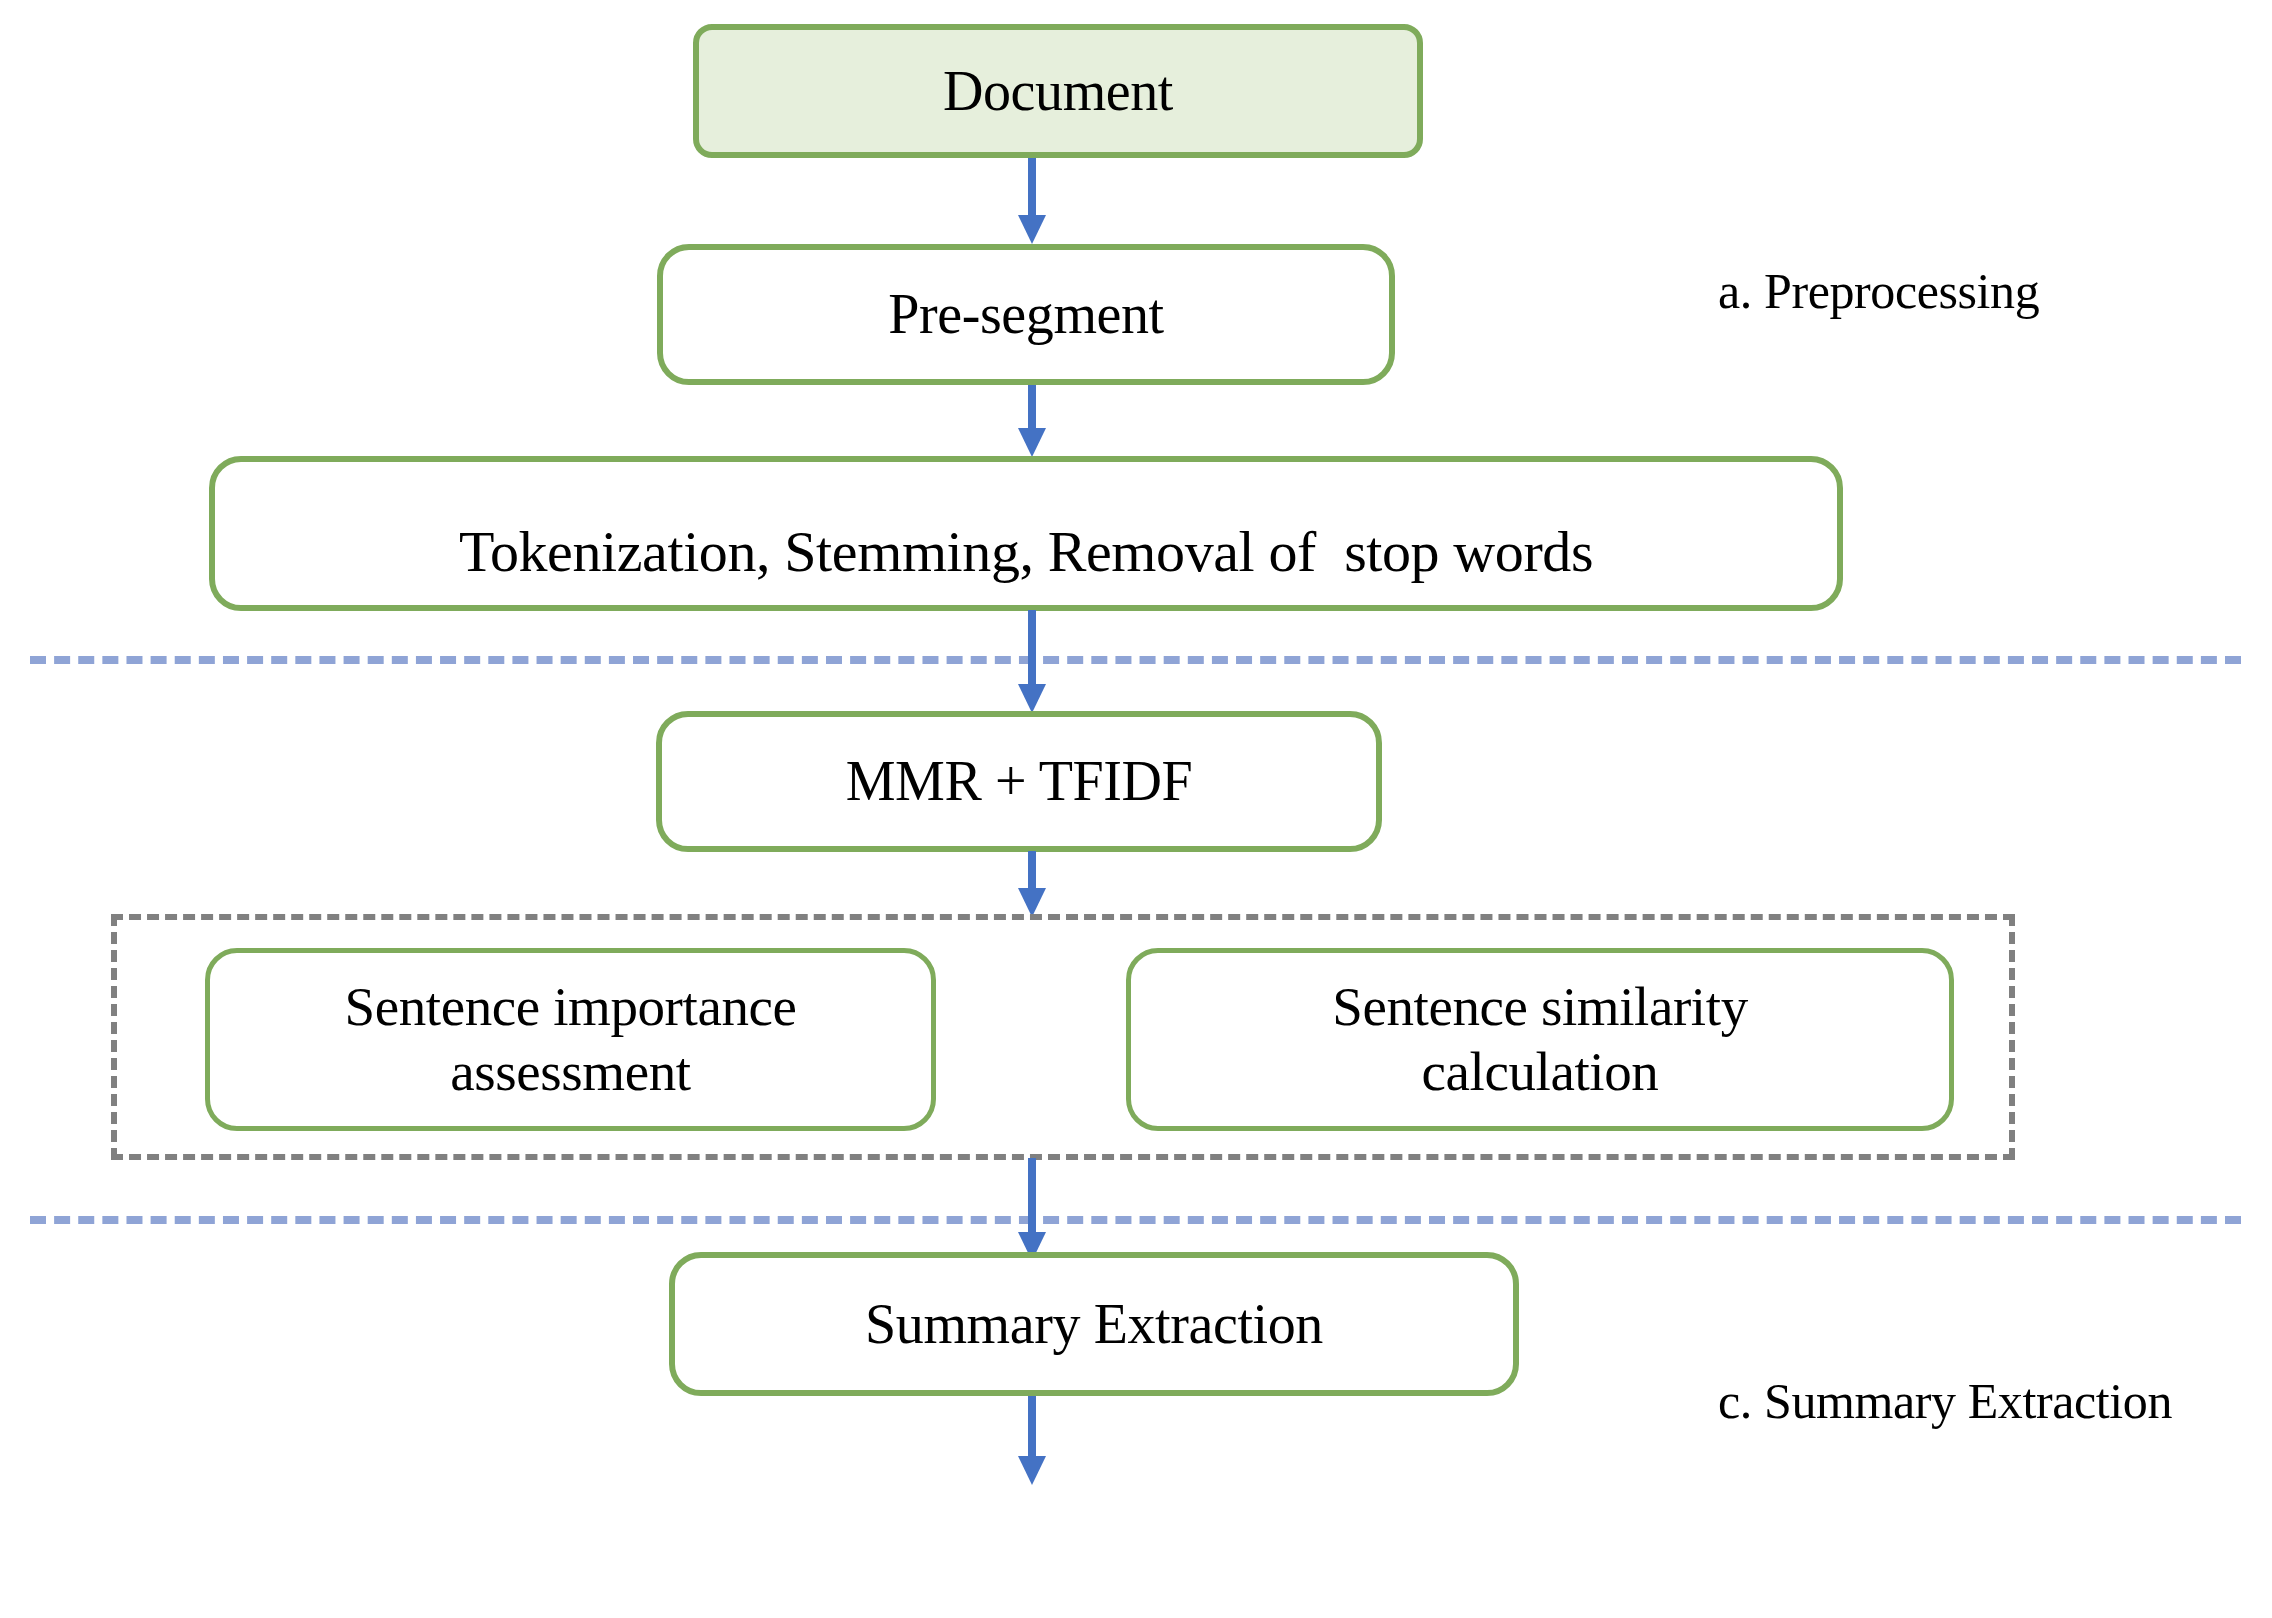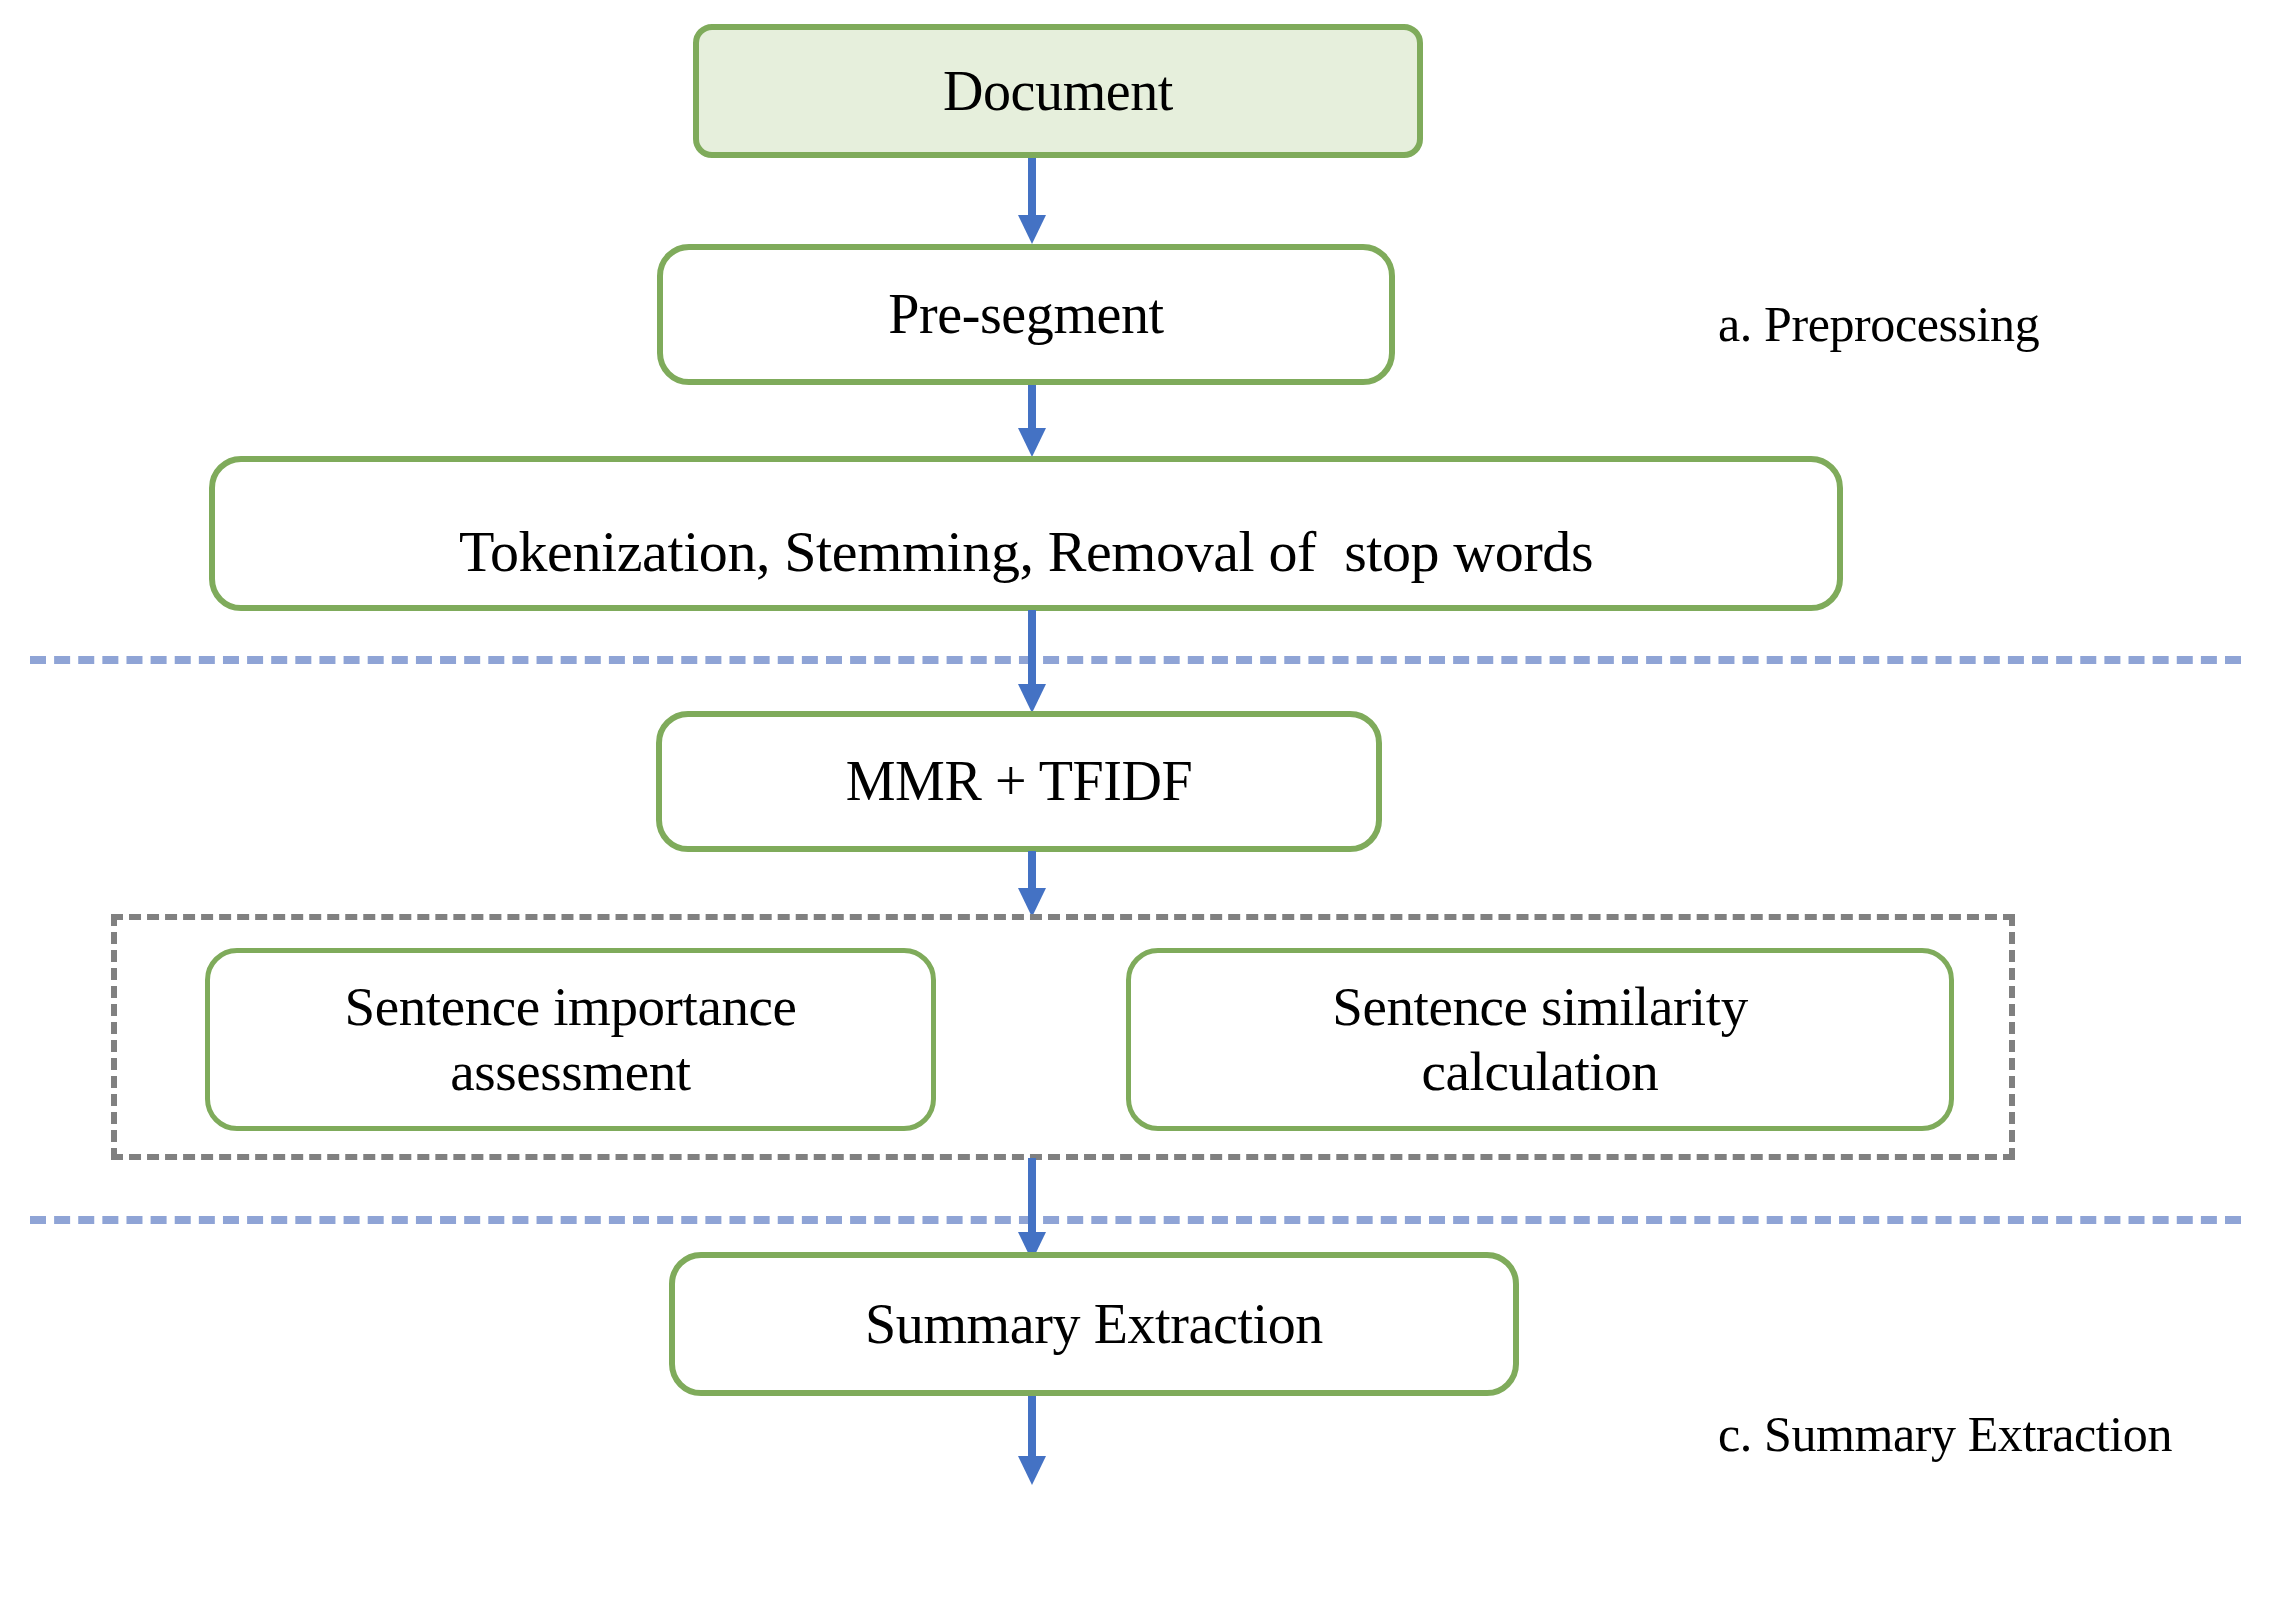--- a/index.html
+++ b/index.html
@@ -82,21 +82,20 @@
     background: transparent;
   }
 
   
   .stage-label {
     position: absolute;
     color: #000000;
     font-family: "Liberation Serif", "DejaVu Serif", serif;
     white-space: nowrap;
     letter-spacing: -0.4px;
-    margin-top: 33px;
   }
 </style>
 </head>
 <body>
 
 <div id="canvas">
 
   <div class="node node-round" style="left:665px; top:24px; width:730px; height:134px; font-size:56px;margin-left:28px;">
     <span>Document</span>
   </div>

